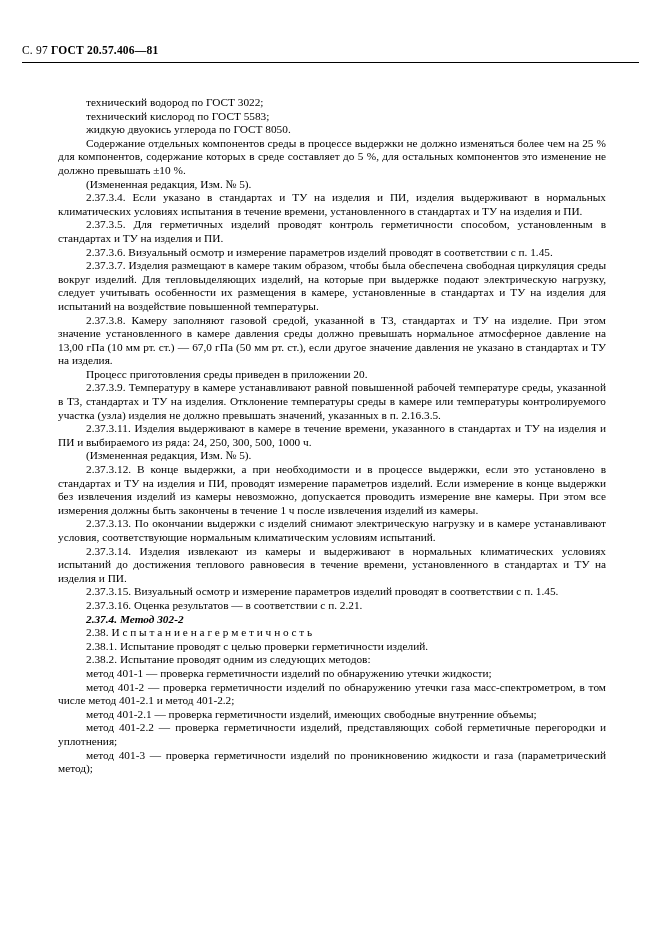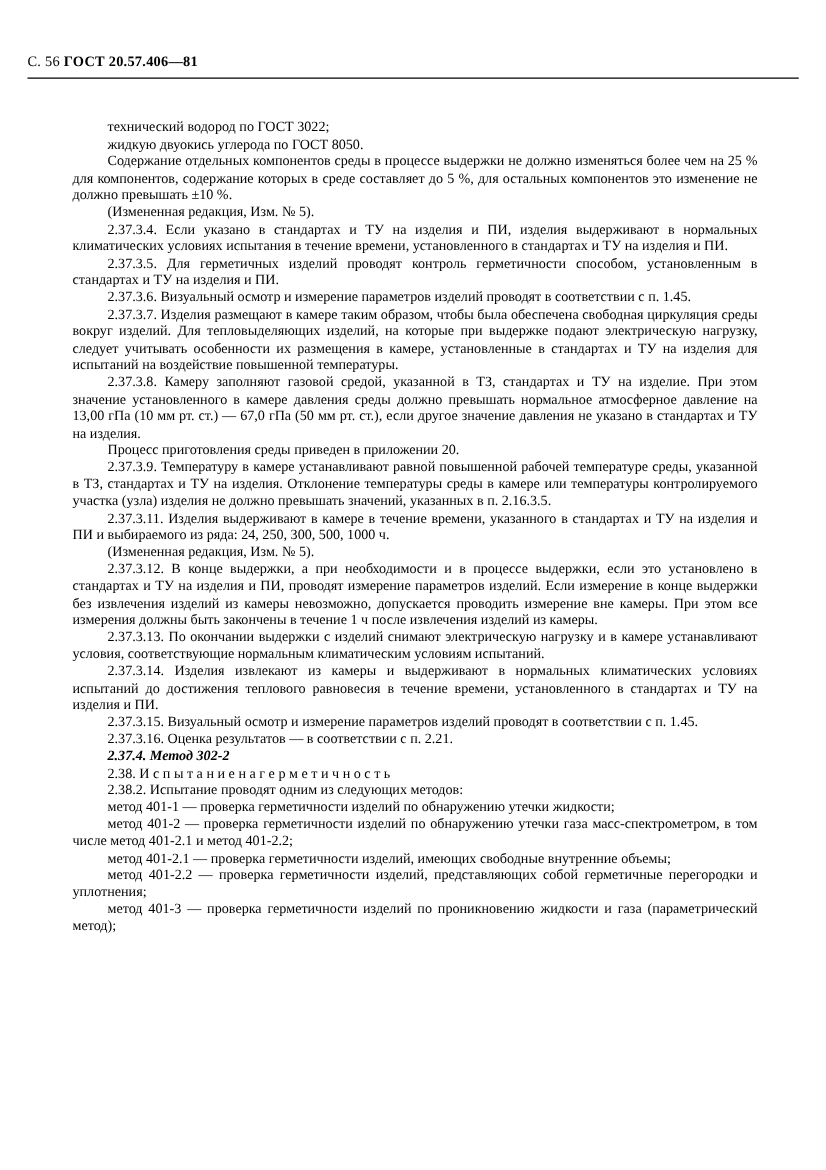--- a/index.html
+++ b/index.html
@@ -63,46 +63,48 @@
     font-style: italic;
     font-weight: bold;
   }
 </style>
 </head>
 <body>
 
 <div class="page">
 
   <div class="header">
-    <span class="pg">С. 56</span>
+    <span class="pg">С. 97</span>
     <span class="std">ГОСТ 20.57.406—81</span>
   </div>
   <div class="rule"></div>
 
   <div class="body">
       <p>технический водород по ГОСТ 3022;</p>
+      <p>технический кислород по ГОСТ 5583;</p>
       <p>жидкую двуокись углерода по ГОСТ 8050.</p>
       <p>Содержание отдельных компонентов среды в процессе выдержки не должно изменяться более чем на 25 % для компонентов, содержание которых в среде составляет до 5 %, для остальных компонентов это изменение не должно превышать ±10 %.</p>
       <p class="bold">(Измененная редакция, Изм. № 5).</p>
       <p>2.37.3.4. Если указано в стандартах и ТУ на изделия и ПИ, изделия выдерживают в нормальных климатических условиях испытания в течение времени, установленного в стандартах и ТУ на изделия и ПИ.</p>
       <p>2.37.3.5. Для герметичных изделий проводят контроль герметичности способом, установленным в стандартах и ТУ на изделия и ПИ.</p>
       <p>2.37.3.6. Визуальный осмотр и измерение параметров изделий проводят в соответствии с п. 1.45.</p>
       <p>2.37.3.7. Изделия размещают в камере таким образом, чтобы была обеспечена свободная циркуляция среды вокруг изделий. Для тепловыделяющих изделий, на которые при выдержке подают электрическую нагрузку, следует учитывать особенности их размещения в камере, установленные в стандартах и ТУ на изделия для испытаний на воздействие повышенной температуры.</p>
       <p>2.37.3.8. Камеру заполняют газовой средой, указанной в ТЗ, стандартах и ТУ на изделие. При этом значение установленного в камере давления среды должно превышать нормальное атмосферное давление на 13,00 гПа (10 мм рт. ст.) — 67,0 гПа (50 мм рт. ст.), если другое значение давления не указано в стандартах и ТУ на изделия.</p>
       <p>Процесс приготовления среды приведен в приложении 20.</p>
       <p>2.37.3.9. Температуру в камере устанавливают равной повышенной рабочей температуре среды, указанной в ТЗ, стандартах и ТУ на изделия. Отклонение температуры среды в камере или температуры контролируемого участка (узла) изделия не должно превышать значений, указанных в п. 2.16.3.5.</p>
       <p>2.37.3.11. Изделия выдерживают в камере в течение времени, указанного в стандартах и ТУ на изделия и ПИ и выбираемого из ряда: 24, 250, 300, 500, 1000 ч.</p>
       <p class="bold">(Измененная редакция, Изм. № 5).</p>
       <p>2.37.3.12. В конце выдержки, а при необходимости и в процессе выдержки, если это установлено в стандартах и ТУ на изделия и ПИ, проводят измерение параметров изделий. Если измерение в конце выдержки без извлечения изделий из камеры невозможно, допускается проводить измерение вне камеры. При этом все измерения должны быть закончены в течение 1 ч после извлечения изделий из камеры.</p>
       <p>2.37.3.13. По окончании выдержки с изделий снимают электрическую нагрузку и в камере устанавливают условия, соответствующие нормальным климатическим условиям испытаний.</p>
       <p>2.37.3.14. Изделия извлекают из камеры и выдерживают в нормальных климатических условиях испытаний до достижения теплового равновесия в течение времени, установленного в стандартах и ТУ на изделия и ПИ.</p>
       <p>2.37.3.15. Визуальный осмотр и измерение параметров изделий проводят в соответствии с п. 1.45.</p>
       <p>2.37.3.16. Оценка результатов — в соответствии с п. 2.21.</p>
       <p class="ital">2.37.4. Метод 302-2</p>
       <p>2.38.  И с п ы т а н и е   н а   г е р м е т и ч н о с т ь</p>
+      <p>2.38.1. Испытание проводят с целью проверки герметичности изделий.</p>
       <p>2.38.2. Испытание проводят одним из следующих методов:</p>
       <p>метод 401-1 — проверка герметичности изделий по обнаружению утечки жидкости;</p>
       <p>метод 401-2 — проверка герметичности изделий по обнаружению утечки газа масс-спектрометром, в том числе метод 401-2.1 и метод 401-2.2;</p>
       <p>метод 401-2.1 — проверка герметичности изделий, имеющих свободные внутренние объемы;</p>
       <p>метод 401-2.2 — проверка герметичности изделий, представляющих собой герметичные перегородки и уплотнения;</p>
       <p>метод 401-3 — проверка герметичности изделий по проникновению жидкости и газа (параметрический метод);</p>
     </div>
 
 </div>
 

